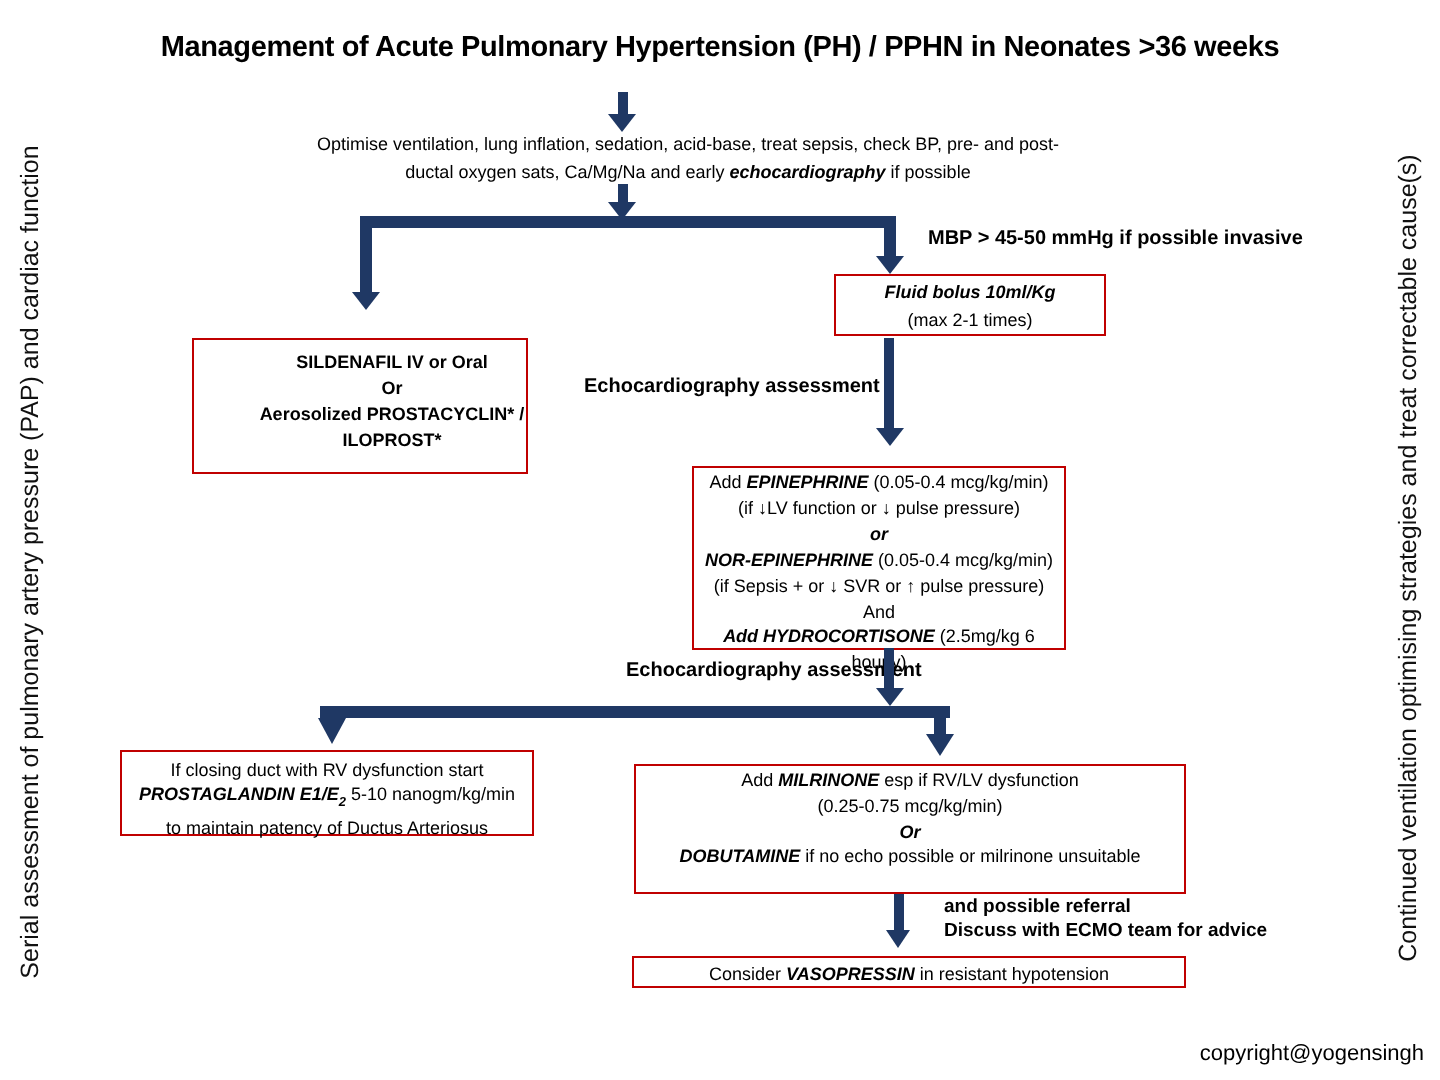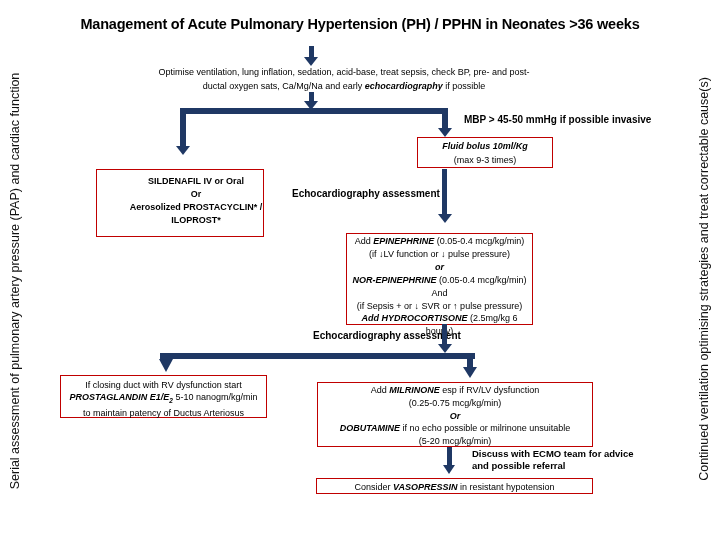--- a/index.html
+++ b/index.html
@@ -69,42 +69,42 @@
   <div class="hbar" style="left:180px; top:108px; width:268px;"></div>
   <div class="vshaft thick" style="left:180px; top:114px; height:33px;"></div>
   <div class="head-d" style="left:176px; top:146px;"></div>
   <div class="vshaft thick" style="left:442px; top:114px; height:15px;"></div>
   <div class="head-d" style="left:438px; top:128px;"></div>
 
   <div class="note" style="left:464px; top:114px;text-align:right;">MBP &gt; 45-50 mmHg if possible invasive</div>
 
   <div class="box center fluid" style="left:371px; top:137px; width:136px; height:31px;margin-left:46px;">
     <div class="b">Fluid bolus 10ml/Kg</div>
-    <div>(max 9-3 times)</div>
+    <div>(max 2-1 times)</div>
   </div>
 
   <div class="box center sild" style="left:96px; top:169px; width:168px; height:68px;padding-left:32px;">
     <div>SILDENAFIL IV or Oral</div>
     <div>Or</div>
     <div>Aerosolized  PROSTACYCLIN* /</div>
     <div>ILOPROST*</div>
   </div>
 
   <div class="note" style="left:292px; top:188px;">Echocardiography assessment</div>
 
   <div class="vshaft" style="left:442px; top:169px; height:46px;"></div>
   <div class="head-d" style="left:438px; top:214px;"></div>
 
   <div class="box center epi" style="left:346px; top:233px; width:187px; height:92px;">
     <div><span>Add </span><b>EPINEPHRINE</b><span> (0.05-0.4 mcg/kg/min)</span></div>
     <div>(if ↓LV function or ↓ pulse pressure)</div>
     <div class="b">or</div>
     <div><b>NOR-EPINEPHRINE</b><span> (0.05-0.4 mcg/kg/min)</span></div>
+    <div>(if Sepsis + or ↓ SVR or ↑ pulse pressure)</div>
     <div>And</div>
-    <div>(if Sepsis + or ↓ SVR or ↑ pulse pressure)</div>
     <div><b>Add HYDROCORTISONE</b><span> (2.5mg/kg 6 hourly)</span></div>
   </div>
 
   <div class="note" style="left:313px; top:330px;">Echocardiography assessment</div>
 
   <div class="vshaft" style="left:442px; top:324px; height:22px;"></div>
   <div class="head-d" style="left:438px; top:344px;"></div>
   <div class="hbar" style="left:160px; top:353px; width:315px;"></div>
   <div class="head-d" style="left:159px; top:359px; border-left-width:7.5px; border-right-width:7.5px; border-top-width:13px;"></div>
   <div class="vshaft thick" style="left:467px; top:359px; height:9px;"></div>
@@ -114,29 +114,29 @@
     <div>If closing duct with RV dysfunction start</div>
     <div><b><span>PROSTAGLANDIN E1/E</span><sub>2</sub></b><span> 5-10 nanogm/kg/min</span></div>
     <div>to maintain patency of Ductus Arteriosus</div>
   </div>
 
   <div class="box center mil" style="left:317px; top:382px; width:276px; height:65px;">
     <div><span>Add </span><b>MILRINONE</b><span> esp if RV/LV dysfunction</span></div>
     <div>(0.25-0.75 mcg/kg/min)</div>
     <div class="b">Or</div>
     <div><b>DOBUTAMINE</b><span> if no echo possible or milrinone unsuitable</span></div>
-    <div>(5-20 mcg/kg/min)</div>
   </div>
 
   <div class="vshaft" style="left:447px; top:447px; height:19px;"></div>
   <div class="head-d" style="left:443px; top:465px; border-left-width:6.5px; border-right-width:6.5px;"></div>
 
   <div class="ecmo-note">
+    <div>and possible referral</div>
     <div>Discuss with ECMO team for advice</div>
-    <div>and possible referral</div>
   </div>
 
   <div class="box center vaso" style="left:316px; top:478px; width:277px; height:16px;">
     <div><span>Consider </span><b>VASOPRESSIN</b><span> in resistant hypotension</span></div>
   </div>
 
+  <div class="copyright">copyright@yogensingh</div>
 
 </div>
 
 </body></html>

